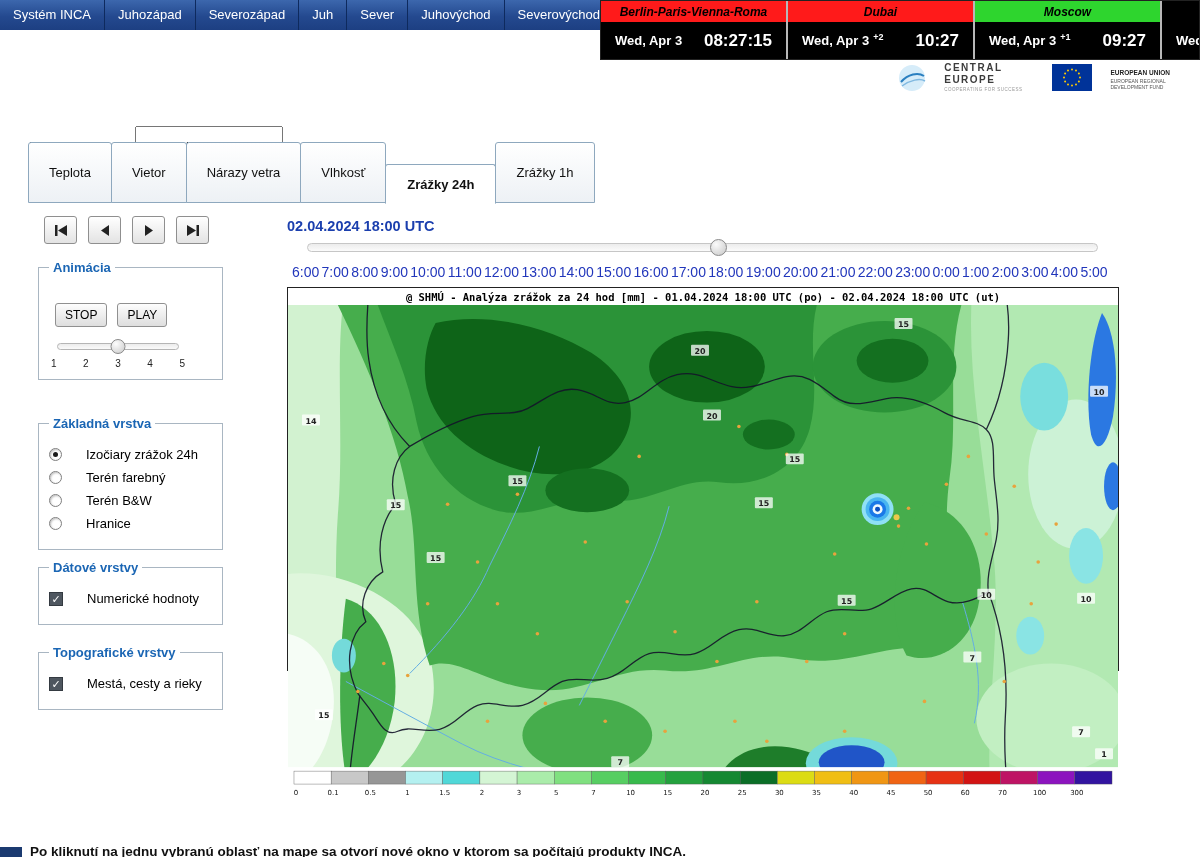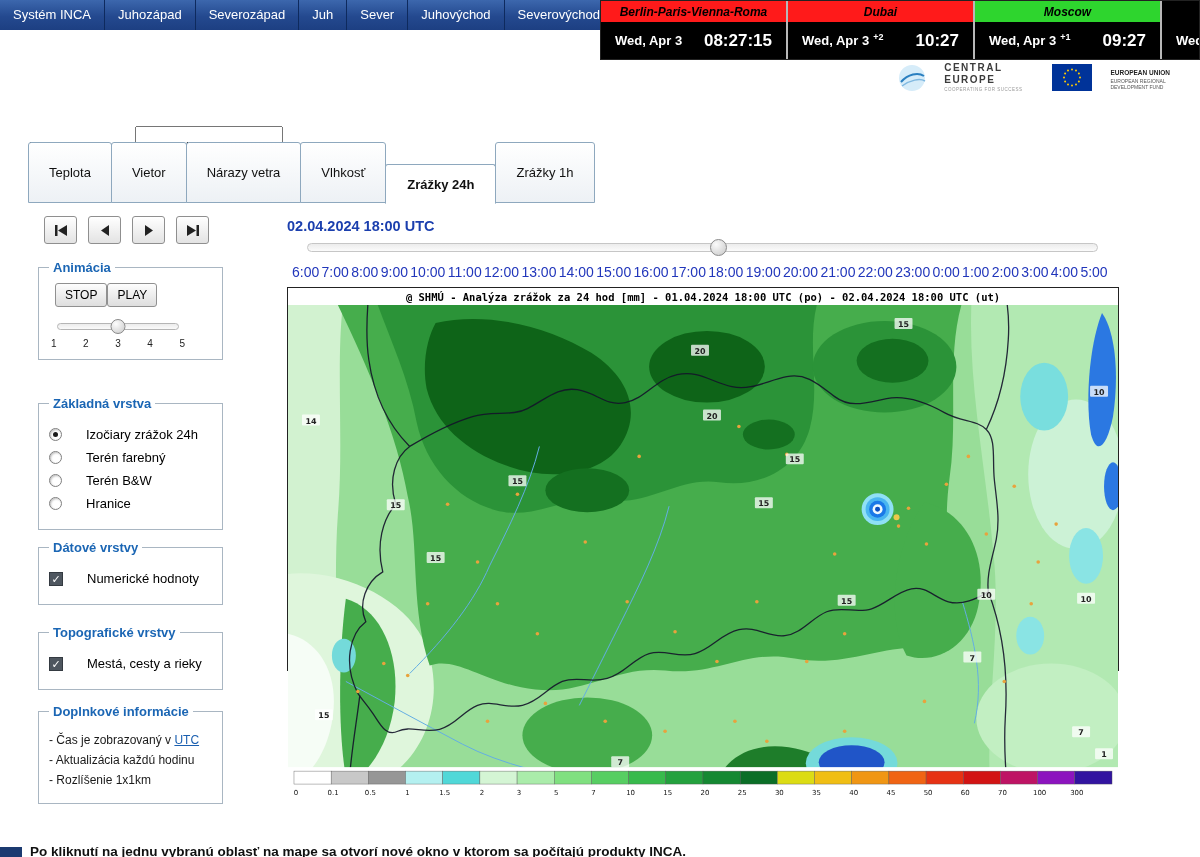--- a/index.html
+++ b/index.html
@@ -51,21 +51,21 @@
   .playback{display:flex;gap:11px;margin-left:6px}
   .pb-btn{width:33px;height:28px;border:1px solid #8f8f8f;border-radius:3px;background:linear-gradient(180deg,#fff,#e3e3e3);
     display:flex;align-items:center;justify-content:center;cursor:pointer}
   fieldset{border:1px solid #a9b6c2;padding:8px 10px 10px}
   .fs-anim{margin-top:16px}
   .fs-base{margin-top:36px}
   .fs-data{margin-top:10px}
   .fs-topo{margin-top:20px}
   .fs-info{margin-top:14px}
   legend{font-size:13px;font-weight:bold;color:#1b66b4;padding:0 4px}
-  .btn-row{display:flex;margin:0 0 2px 6px}
+  .btn-row{display:flex;gap:10px;margin:20px 0 2px 6px}
   .small-btn{padding:4px 9px;font-size:12px;border:1px solid #909090;border-radius:3px;background:linear-gradient(180deg,#fdfdfd,#dedede);cursor:pointer;font-family:inherit}
   .anim-slider{position:relative;width:122px;height:7px;border:1px solid #b5b5b5;border-radius:4px;background:linear-gradient(180deg,#ececec,#fafafa);margin:16px 0 0 8px}
   .anim-handle{position:absolute;top:-5px;left:50%;transform:translateX(-50%);width:15px;height:15px;border-radius:50%;
     background:radial-gradient(circle at 35% 30%,#fdfdfd,#c9c9c9);border:1px solid #8a8a8a;cursor:pointer}
   .speed-scale{display:flex;justify-content:space-between;width:134px;margin:8px 0 0 2px;font-size:10px;color:#222}
   .opt-row{display:flex;align-items:center;gap:24px;margin:8px 0;cursor:pointer}
   .radio{width:13px;height:13px;border-radius:50%;border:1px solid #808080;background:#fff;box-shadow:inset 1px 1px 2px rgba(0,0,0,.25);position:relative;flex:0 0 auto}
   .radio.checked::after{content:"";position:absolute;left:3px;top:3px;width:5px;height:5px;border-radius:50%;background:#1a1a1a}
   .checkbox{width:14px;height:14px;background:#4e565f;border:1px solid #343a41;color:#fff;font-size:11px;line-height:13px;text-align:center;flex:0 0 auto}
   .checkbox.checked::after{content:"✓"}
@@ -276,26 +276,20 @@
     <fieldset class="fs-topo">
       <legend>Topografické vrstvy</legend>
       <div>
           <label class="opt-row">
             <span class="checkbox checked"></span>
             <span class="opt-label">Mestá, cesty a rieky</span>
           </label>
         </div>
     </fieldset>
 
-    <fieldset class="fs-info">
-      <legend>Doplnkové informácie</legend>
-      <div class="info-line"><span>- Čas je zobrazovaný v </span><a class="info-link">UTC</a></div>
-      <div class="info-line">- Aktualizácia každú hodinu</div>
-      <div class="info-line">- Rozlíšenie 1x1km</div>
-    </fieldset>
   </div>
 
   <div class="frame-title">02.04.2024 18:00 UTC</div>
 
   <div class="time-slider">
     <div class="time-handle" style="left: 52%;"></div>
   </div>
   <div class="time-ticks">
       <span>6:00</span>
       <span>7:00</span>

